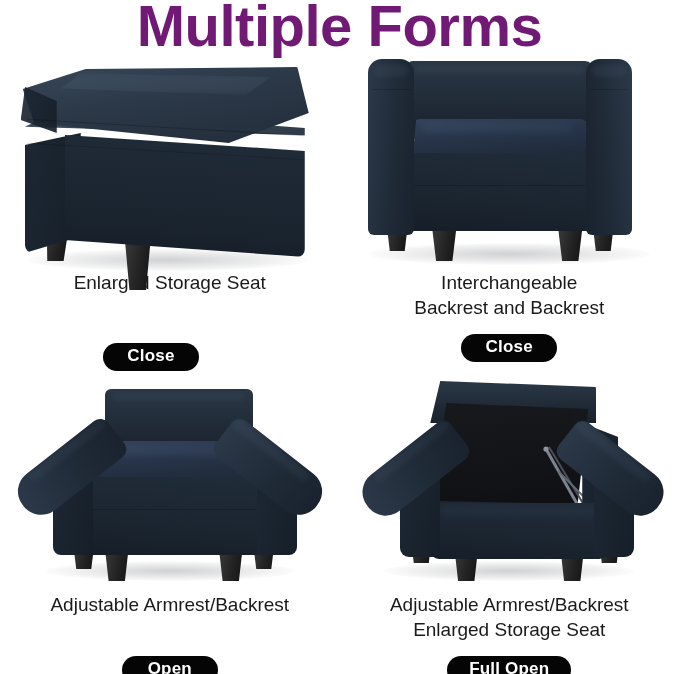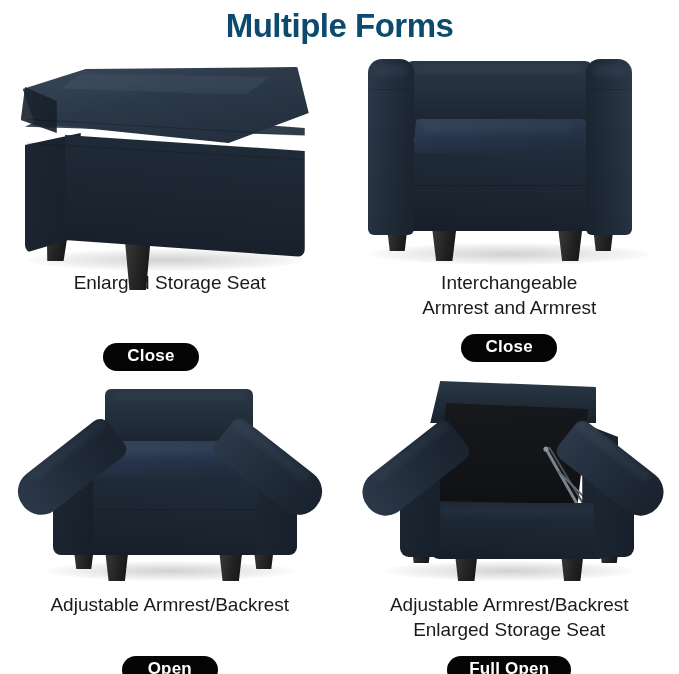--- a/index.html
+++ b/index.html
@@ -12,26 +12,26 @@
     font-family: "Liberation Sans", sans-serif;
     color: #111111;
     overflow: hidden;
     position: relative;
   }
 
   
   .page-title {
     width: 100%;
     text-align: center;
-    font-size: 33px;
+    font-size: 58px;
     font-weight: bold;
     letter-spacing: -0.5px;
     line-height: 50px;
     padding-top: 1px;
-    color: #0c4a6e;
+    color: #701a75;
   }
 
   
   .grid {
     display: grid;
     grid-template-columns: 1fr 1fr;
     grid-template-rows: 322px 322px;
     width: 679px;
     height: 624px;
   }
@@ -177,21 +177,21 @@
       <div class="part fab-arm" style="left:24px; top:6px; width:46px; height:176px; border-radius:14px 14px 6px 6px;"></div>
       <div class="part hl" style="left:30px; top:12px; width:34px; height:12px; border-radius:8px; filter:blur(2px); opacity:0.4;"></div>
       <div class="part seam" style="left:27px; top:36px; width:40px; opacity:0.4;"></div>
 
       <div class="part fab-arm" style="left:242px; top:6px; width:46px; height:176px; border-radius:14px 14px 6px 6px; transform:scaleX(-1);"></div>
       <div class="part hl" style="left:248px; top:12px; width:34px; height:12px; border-radius:8px; filter:blur(2px); opacity:0.4;"></div>
       <div class="part seam" style="left:245px; top:36px; width:40px; opacity:0.4;"></div>
     </div>
 
     <div class="caption">Interchangeable
-Armrest and Armrest</div>
+Backrest and Backrest</div>
 
     <div class="badge-slot">
       <span class="badge">Close</span>
     </div>
   </div>
 
   <div class="cell">
     <div class="figure">
       <div class="part ground-shadow" style="left:40px; top:186px; width:250px; height:20px;"></div>
 

